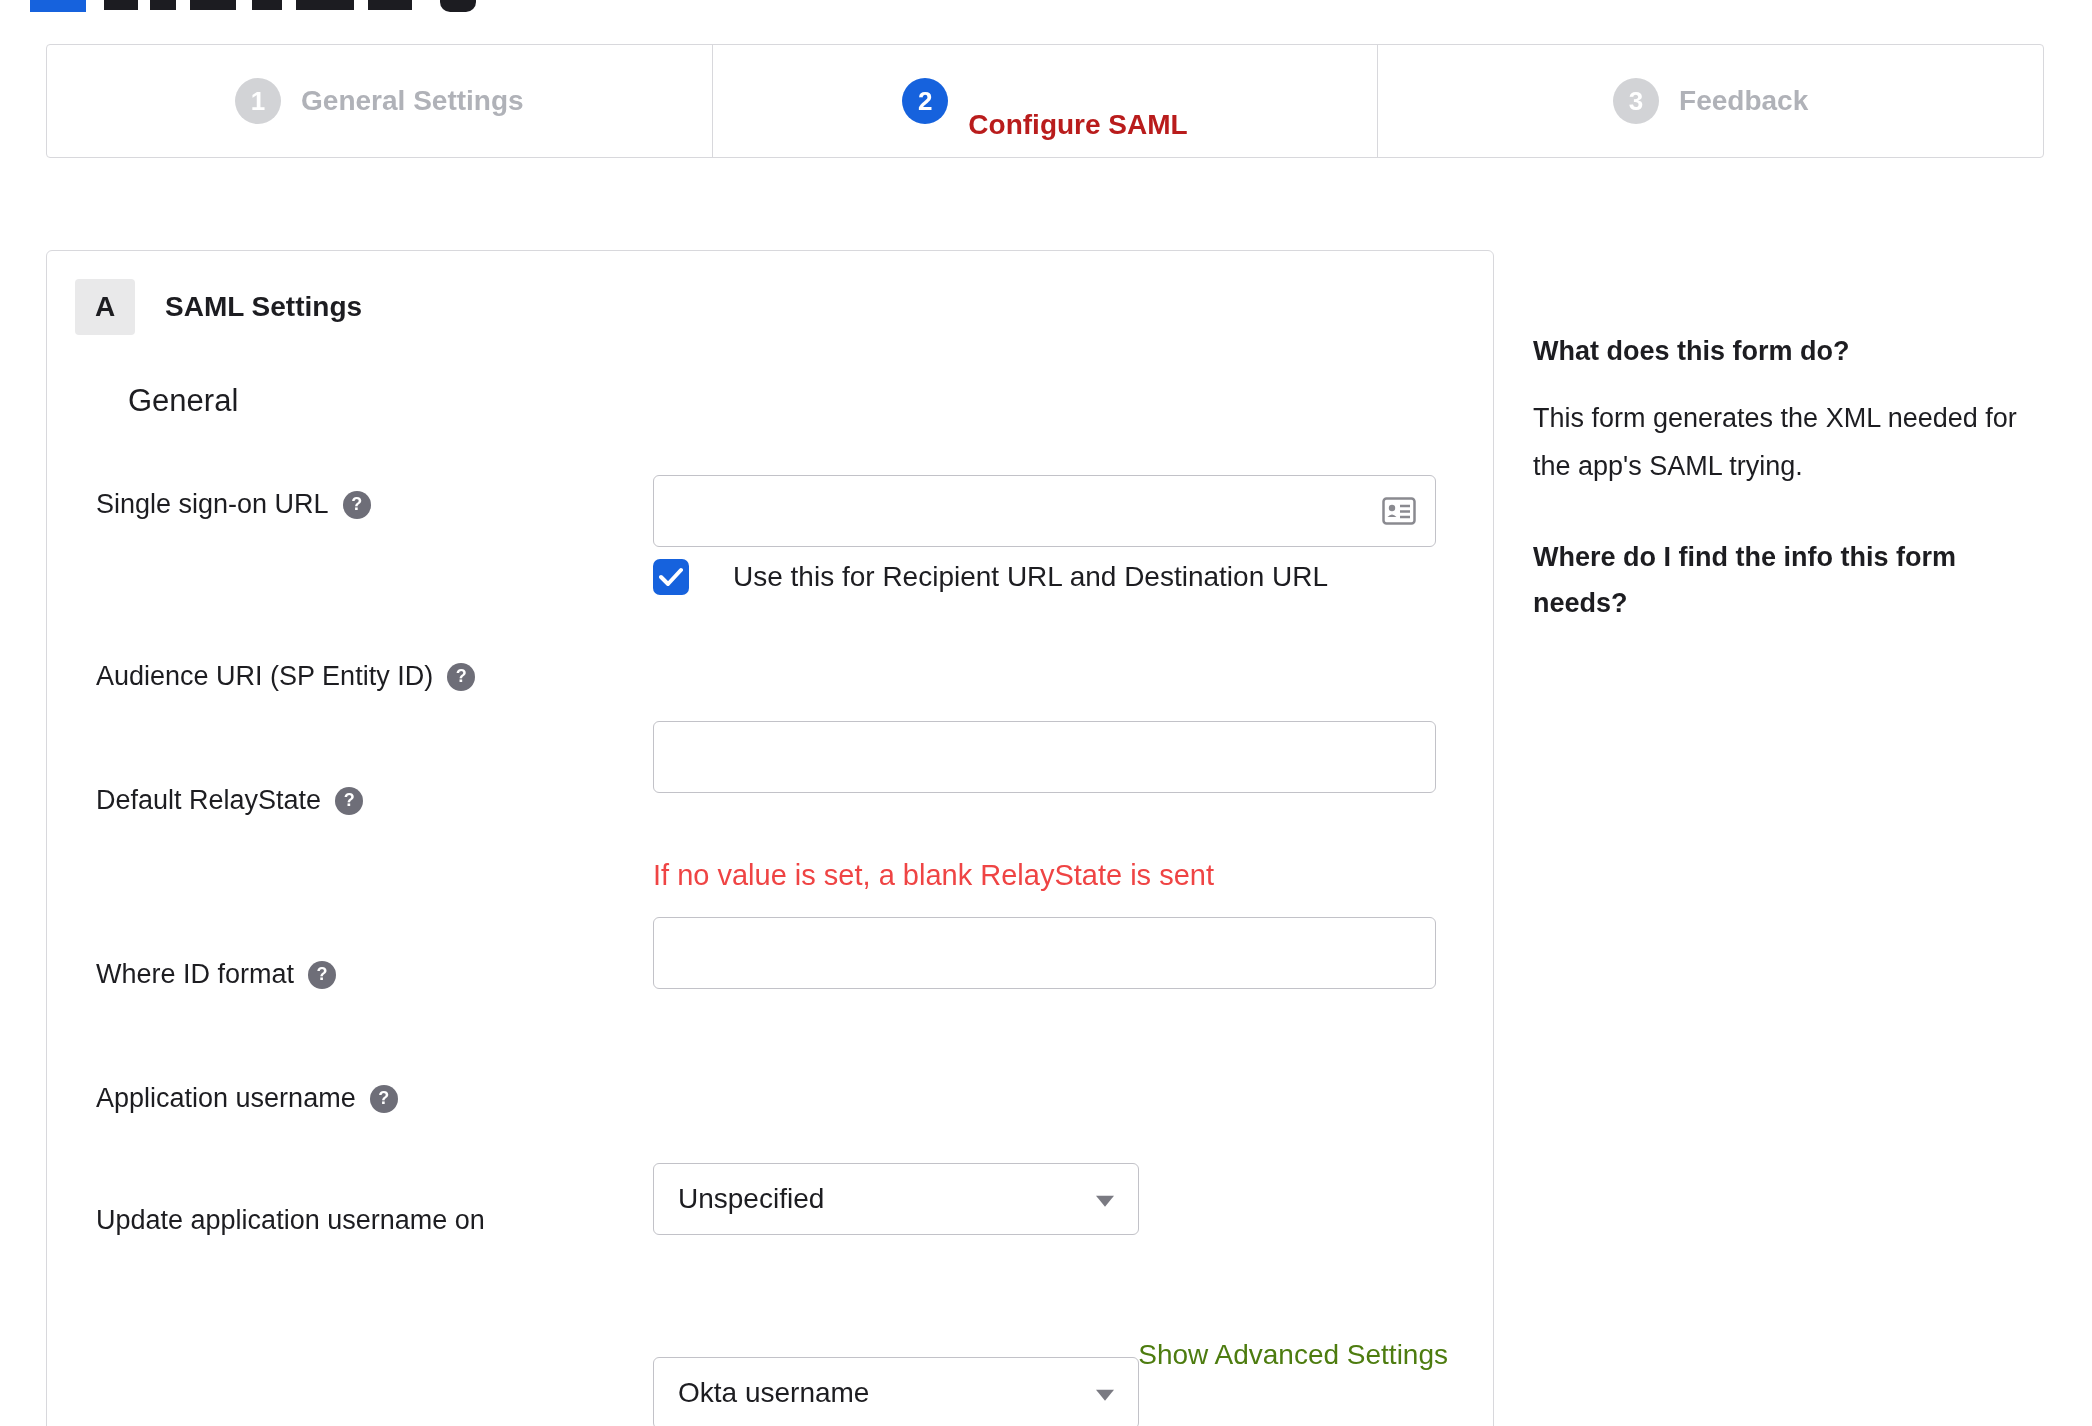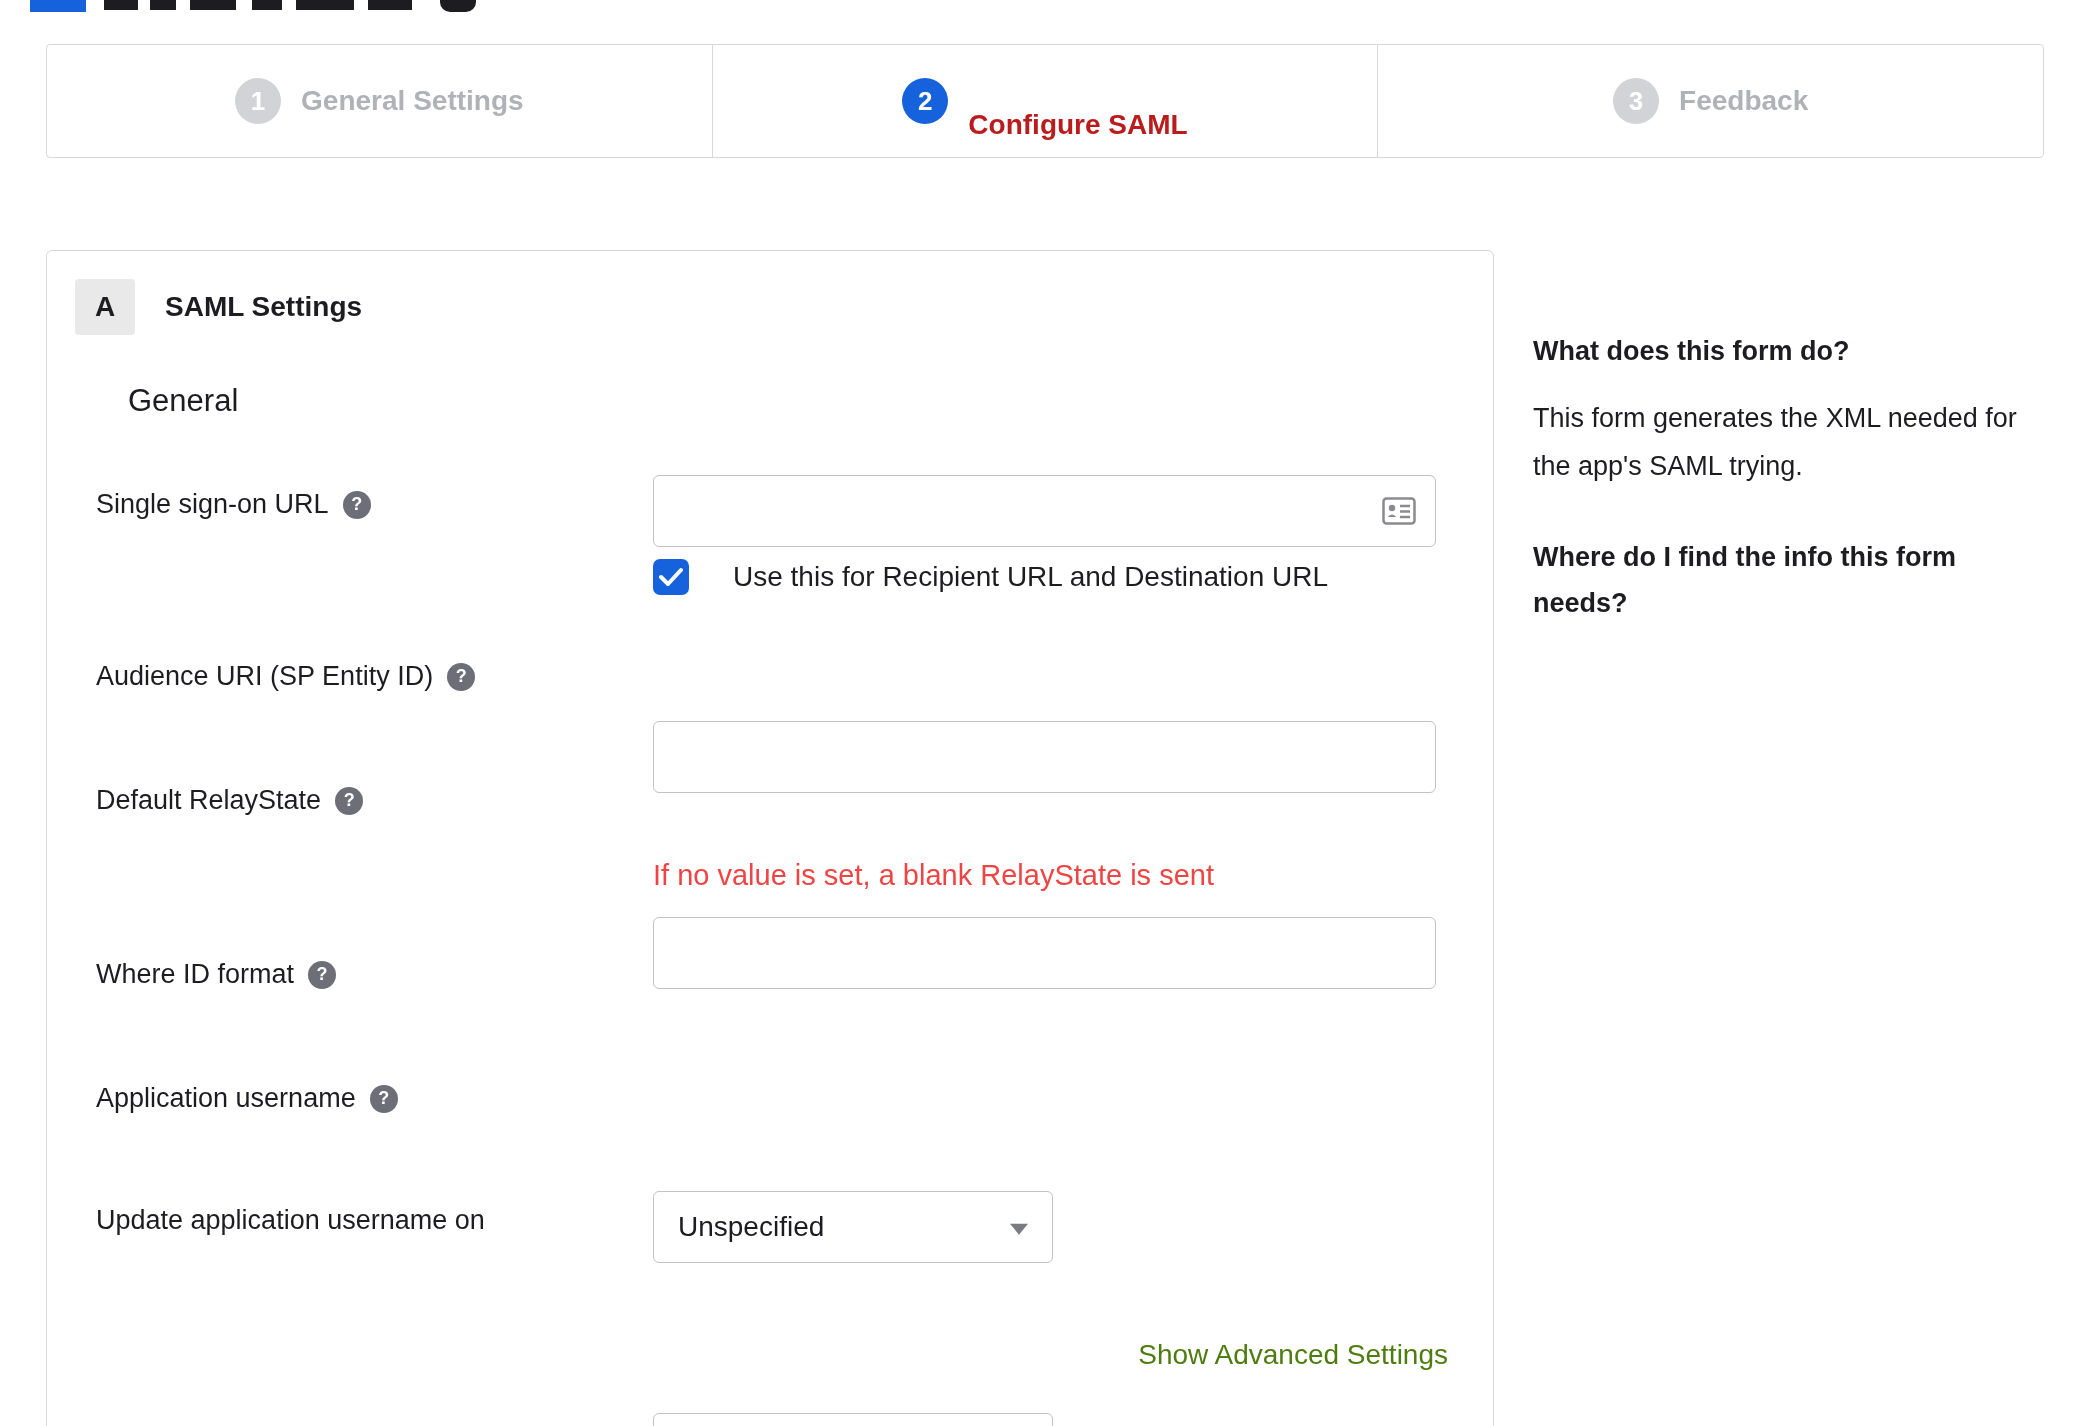--- a/index.html
+++ b/index.html
@@ -63,23 +63,23 @@
     padding: 0 66px 0 20px; color: #1d1d21; outline: none;
   }
   .input-wrap { position: relative; width: 783px; }
   .input-icon {
     position: absolute; right: 20px; top: 50%; transform: translateY(-50%);
     width: 34px; height: 28px; cursor: pointer;
   }
   .hint { font-size: 29px; color: #ef4444; }
 
   .select {
-    width: 400px; height: 72px; border: 1px solid #c2c2c8; border-radius: 6px;
+    width: 486px; height: 72px; border: 1px solid #c2c2c8; border-radius: 6px;
     background: #fff; display: flex; align-items: center; padding: 0 24px;
-    font-size: 28px; position: relative; cursor: pointer; margin-top: 28px;
+    font-size: 28px; position: relative; cursor: pointer;
   }
   .caret {
     position: absolute; right: 24px; top: 50%; transform: translateY(-30%);
     width: 0; height: 0; border-left: 9px solid transparent;
     border-right: 9px solid transparent; border-top: 11px solid #7a7a82;
   }
 
   .checkbox-row { position: absolute; left: 606px; display: flex; align-items: center; gap: 22px; }
   .checkbox {
     width: 36px; height: 36px; border-radius: 7px; background: #1662dd;

